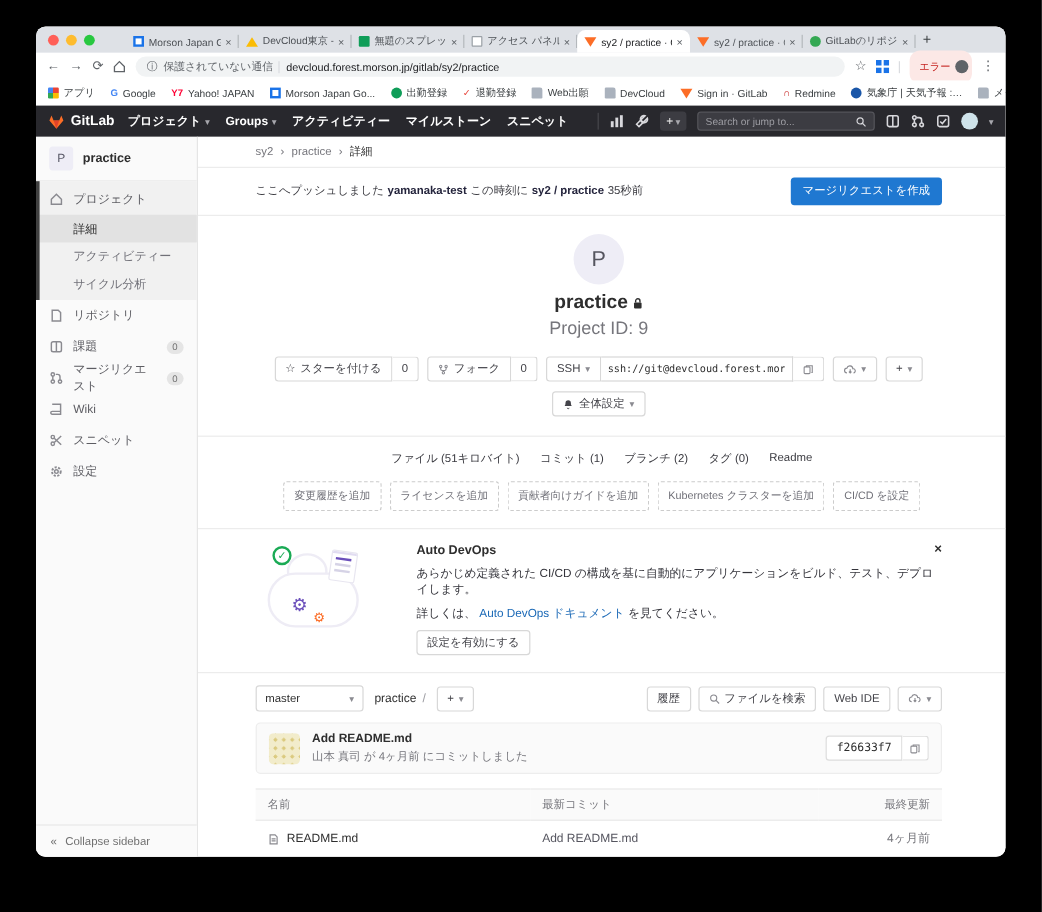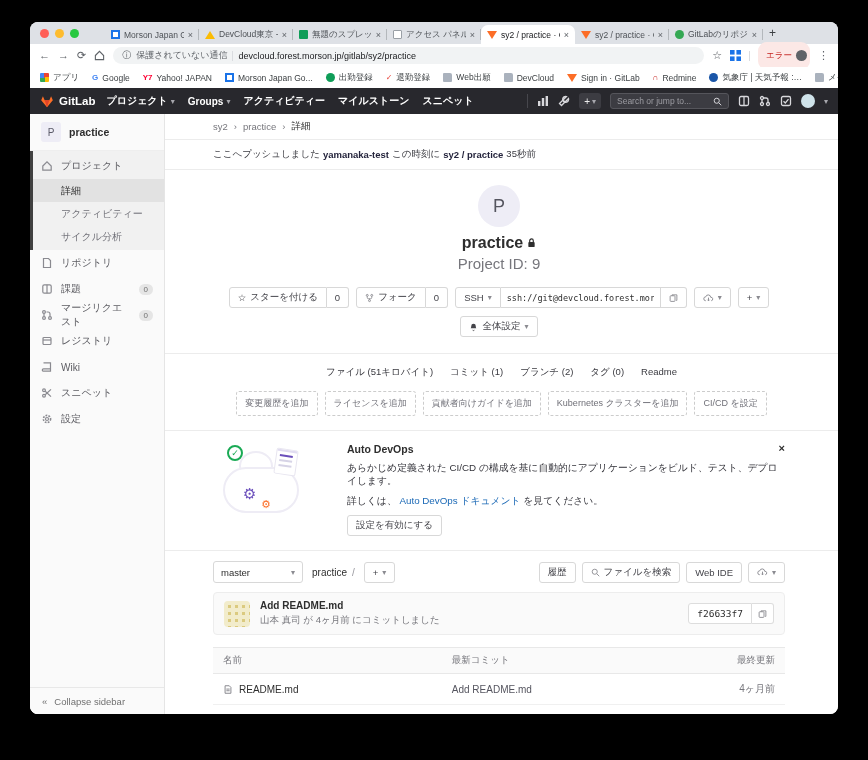--- a/index.html
+++ b/index.html
@@ -53,21 +53,21 @@
 
   
   .gl-navbar { height: 26px; background: #28282d; display: flex; align-items: center; padding: 0 10px; gap: 11px; flex: none; }
   .brand { display: flex; align-items: center; gap: 5px; font-weight: bold; font-size: 11.5px; color: #fff; }
   .gl-menu { display: flex; gap: 13px; align-items: center; font-size: 10px; color: #fff; font-weight: bold; white-space: nowrap; }
   .gl-menu .mi { display: flex; align-items: center; gap: 3px; }
   .gl-menu .caret, .gl-right .caret { color: #a7a7ad; font-size: 8px; }
   .gl-right { margin-left: auto; display: flex; align-items: center; gap: 9px; }
   .gl-div { width: 1px; height: 14px; background: #47474d; }
   .plusbox { background: #3c3c42; border-radius: 3px; height: 16px; display: flex; align-items: center; gap: 2px; padding: 0 5px; color: #eee; font-size: 10px; }
-  .gl-search { width: 119px; height: 16px; background: #3c3c42; border: 1px solid #55555b; border-radius: 3px; display: flex; align-items: center; padding: 0 6px; gap: 4px; }
+  .gl-search { width: 148px; height: 16px; background: #3c3c42; border: 1px solid #55555b; border-radius: 3px; display: flex; align-items: center; padding: 0 6px; gap: 4px; }
   .gl-search input { flex: 1; min-width: 0; background: transparent; border: none; outline: none; color: #ddd; font-size: 8.5px; font-family: inherit; }
   .gl-search input::placeholder { color: #9d9da3; }
   .gl-avatar { width: 14px; height: 14px; border-radius: 50%; background: #cfe3ea; }
 
   
   .gl-body { flex: 1; display: flex; min-height: 0; }
   .sidebar { width: 135px; flex: none; background: #fafafa; border-right: 1px solid #e5e5e5; position: relative; font-size: 10px; color: #5c5c62; }
   .side-head { height: 37px; display: flex; align-items: center; gap: 8px; padding: 0 11px; border-bottom: 1px solid #eee; }
   .side-av { width: 20px; height: 20px; border-radius: 3px; background: #eeedf6; color: #5a5a68; font-size: 10px; display: flex; align-items: center; justify-content: center; }
   .side-name { font-weight: bold; color: #2e2e2e; font-size: 10.5px; }
@@ -389,27 +389,20 @@
             <circle cx="3" cy="3" r="1.4" class="ico-stroke"></circle>
             <circle cx="3" cy="9" r="1.4" class="ico-stroke"></circle>
             <circle cx="9" cy="9" r="1.4" class="ico-stroke"></circle>
             <path class="ico-stroke" d="M3 4.4v3.2M5.5 3H7a2 2 0 0 1 2 2v2.6"></path>
           </svg>
         <span>マージリクエスト</span>
         <span class="badge">0</span>
       </div>
       <div class="item">
         <svg width="12" height="12" viewBox="0 0 12 12">
-            <rect x="2" y="2.5" width="8" height="7" rx="1" class="ico-stroke"></rect>
-            <path class="ico-stroke" d="M2 5h8"></path>
-          </svg>
-        <span>レジストリ</span>
-      </div>
-      <div class="item">
-        <svg width="12" height="12" viewBox="0 0 12 12">
             <path class="ico-stroke" d="M2.5 1.8h7v8.4h-7a1.2 1.2 0 0 1 0-2.4h7"></path>
           </svg>
         <span>Wiki</span>
       </div>
       <div class="item">
         <svg width="12" height="12" viewBox="0 0 12 12">
             <circle cx="3" cy="3.2" r="1.4" class="ico-stroke"></circle>
             <circle cx="3" cy="8.8" r="1.4" class="ico-stroke"></circle>
             <path class="ico-stroke" d="M4.2 4.2 10 9.6M4.2 7.8 10 2.4"></path>
           </svg>
@@ -437,20 +430,21 @@
         <span>›</span>
         <span class="last">詳細</span>
       </div>
 
       <div class="alert pad">
         <span>ここへプッシュしました</span>
         <b>yamanaka-test</b>
         <span>この時刻に</span>
         <b>sy2 / practice</b>
         <span>35秒前</span>
+        <button class="btn-blue">マージリクエストを作成</button>
       </div>
 
       <div class="proj pad">
         <div class="proj-av">P</div>
         <div class="proj-name">
           <span>practice</span>
           <svg width="9" height="10" viewBox="0 0 10 11">
               <rect x="1.5" y="4.5" width="7" height="5.5" rx="1" fill="#2e2e2e"></rect>
               <path d="M3 4.5V3a2 2 0 0 1 4 0v1.5" stroke="#2e2e2e" fill="none" stroke-width="1.3"></path>
             </svg>

